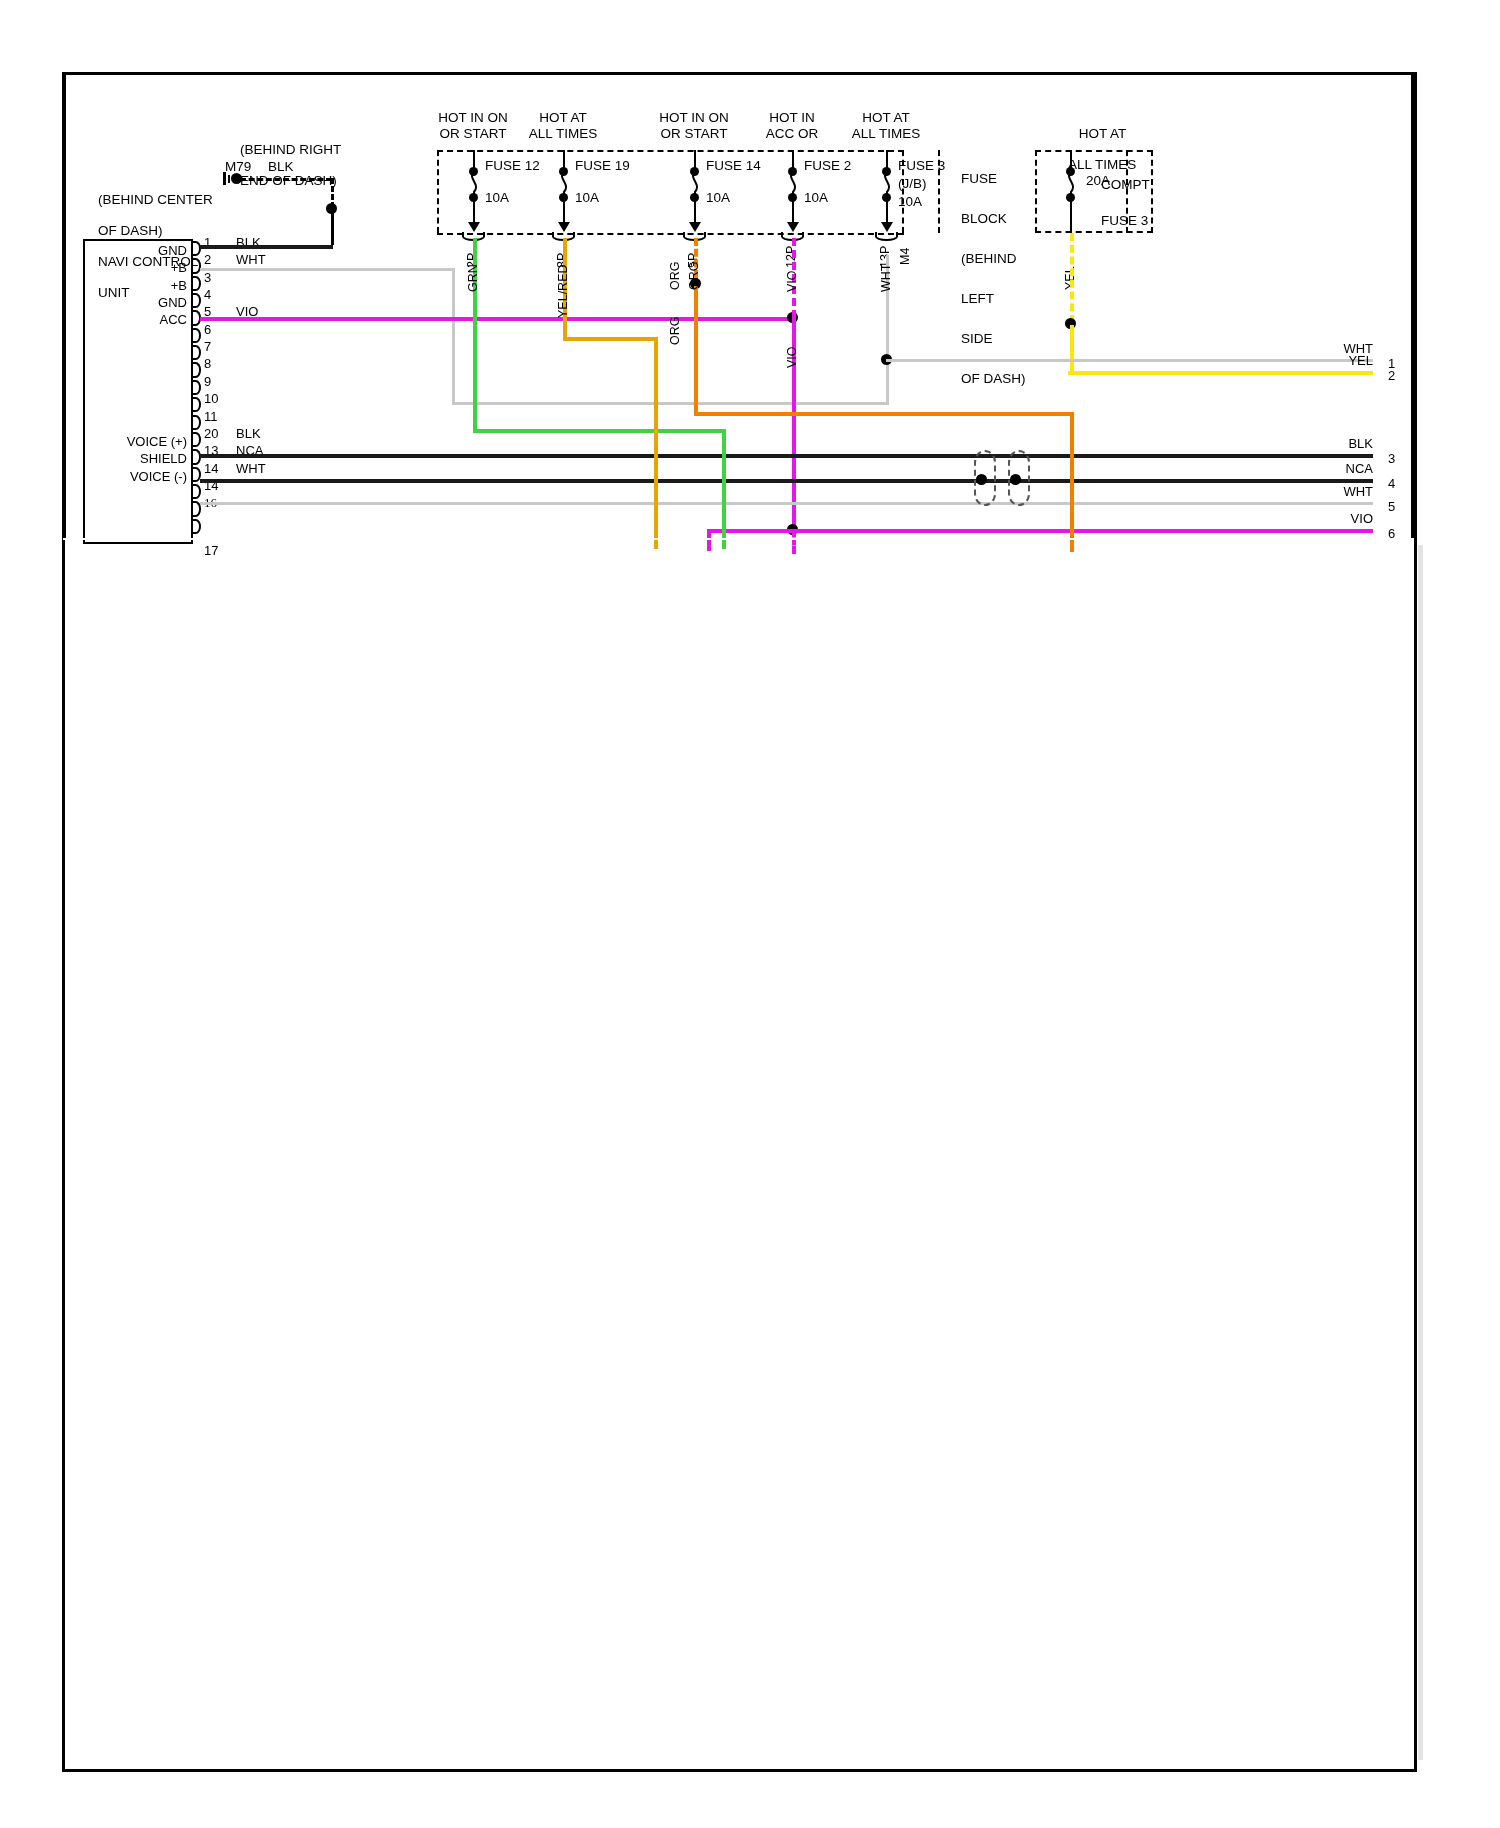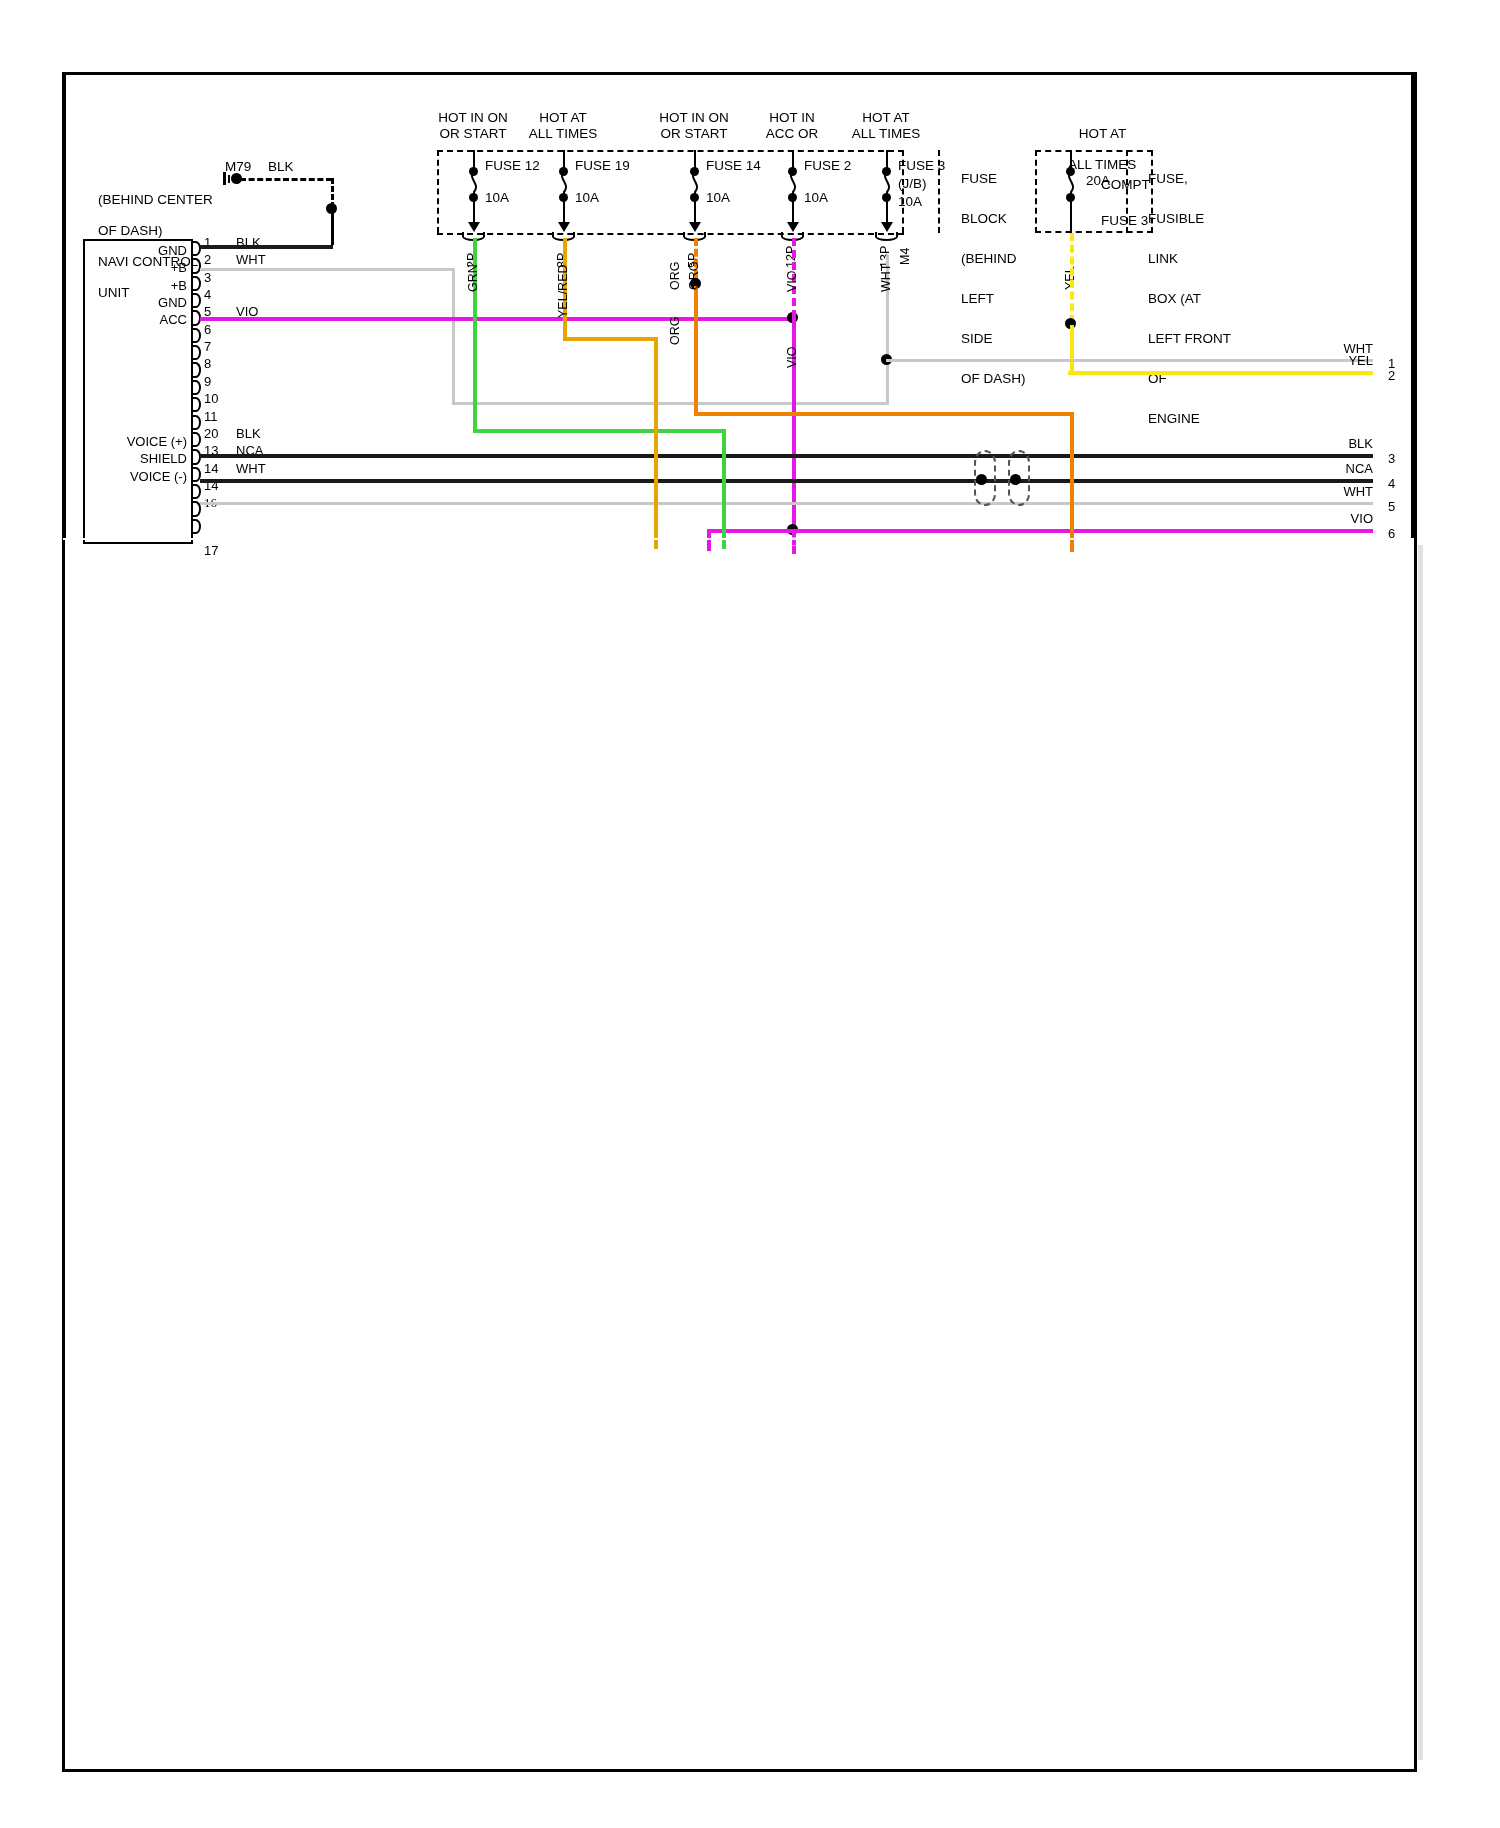--- a/index.html
+++ b/index.html
@@ -275,20 +275,24 @@
       <div class="txt rt" style="left: 53px; top: 468.55px; width: 134px; font-size: 13px;">VOICE (-)</div>
       <div class="txt" style="left: 236px; top: 460.55px; font-size: 13px;">WHT</div>
       <div class="box" style="left: 192px; top: 483.9px; width: 9px; height: 15.35px; border-top: 2px solid rgb(0, 0, 0); border-right: 2px solid rgb(0, 0, 0); border-bottom: 2px solid rgb(0, 0, 0); border-image: initial; border-left: none; border-radius: 0px 60% 60% 0px / 0px 50% 50% 0px; background: transparent;"></div>
       <div class="txt" style="left: 204px; top: 477.9px; font-size: 13px;">14</div>
       <div class="box" style="left: 192px; top: 501.25px; width: 9px; height: 15.35px; border-top: 2px solid rgb(0, 0, 0); border-right: 2px solid rgb(0, 0, 0); border-bottom: 2px solid rgb(0, 0, 0); border-image: initial; border-left: none; border-radius: 0px 60% 60% 0px / 0px 50% 50% 0px; background: transparent;"></div>
       <div class="txt" style="left: 204px; top: 495.25px; font-size: 13px; font-family: Liberation Serif, serif;">16</div>
       <div class="box" style="left: 192px; top: 518.6px; width: 9px; height: 15.35px; border-top: 2px solid rgb(0, 0, 0); border-right: 2px solid rgb(0, 0, 0); border-bottom: 2px solid rgb(0, 0, 0); border-image: initial; border-left: none; border-radius: 0px 60% 60% 0px / 0px 50% 50% 0px; background: transparent;"></div>
       <div class="txt" style="left: 204px; top: 543px; font-size: 13px;">17</div>
     </div>
 
+  <div class="txt" style="left:225px; top:126px; width:180px;">
+    <span>(BEHIND RIGHT</span><br>
+    <span>END OF DASH)</span>
+  </div>
   <div class="txt" style="left:225px; top:159px;">M79</div>
   <div class="txt" style="left:268px; top:159px;">BLK</div>
 
   <div class="box" style="left:223px; top:172px; width:0; height:13px; border-left:3px solid #000;"></div>
   <div class="box" style="left:228px; top:175px; width:0; height:8px; border-left:2px solid #000;"></div>
   <div class="dot" style="left:231px; top:173px;"></div>
 
   <div class="w wh" style="left:240px; top:178px; width:92px; border-top-width:3px; border-top-style:dashed; border-top-color:#000;"></div>
   <div class="w wv" style="left:331px; top:178px; height:30px; border-left-width:3px; border-left-style:dashed; border-left-color:#000;"></div>
   <div class="dot" style="left:326px; top:203px;"></div>
@@ -380,29 +384,20 @@
   <div class="dashbox" style="left:1035px; top:150px; width:118px; height:83px;"></div>
   <div class="txt ctr" style="left:1020px; top:110px; width:150px;">
     <span>HOT AT</span><br>
     <span>ALL TIMES</span>
   </div>
   <div class="txt" style="left:1086px; top:158px; width:70px; line-height:18px;">
     <span>COMPT</span><br>
     <span>FUSE 3</span>
   </div>
   <div class="txt" style="left:1086px; top:173px;">20A</div>
-  <div class="txt" style="left:1133px; top:149px; width:130px; line-height:20px;">
-    <span>FUSE,</span><br>
-    <span>FUSIBLE</span><br>
-    <span>LINK</span><br>
-    <span>BOX (AT</span><br>
-    <span>LEFT FRONT</span><br>
-    <span>OF</span><br>
-    <span>ENGINE</span>
-  </div>
   <div class="box" style="left:1126px; top:150px; width:0; height:83px; border-left:2px dashed #000;"></div>
 
   <div class="w wv" style="left:1070px; top:150px; height:22px; border-left-width:2px; border-left-color:#000;"></div>
   <div class="dot sml" style="left:1066px; top:167px;"></div>
   <svg class="fuse-sq" style="left:1062px; top:172px;" width="18" height="26" viewBox="0 0 18 26">
     <path d="M9 0 C 2 6, 16 12, 9 20 L 9 26" stroke="#000" stroke-width="2" fill="none"></path>
   </svg>
   <div class="dot sml" style="left:1066px; top:193px;"></div>
   <div class="w wv" style="left:1070px; top:200px; height:33px; border-left-width:2px; border-left-color:#000;"></div>
   <div class="vtxt" style="left:1063px; top:290px;">YEL</div>

